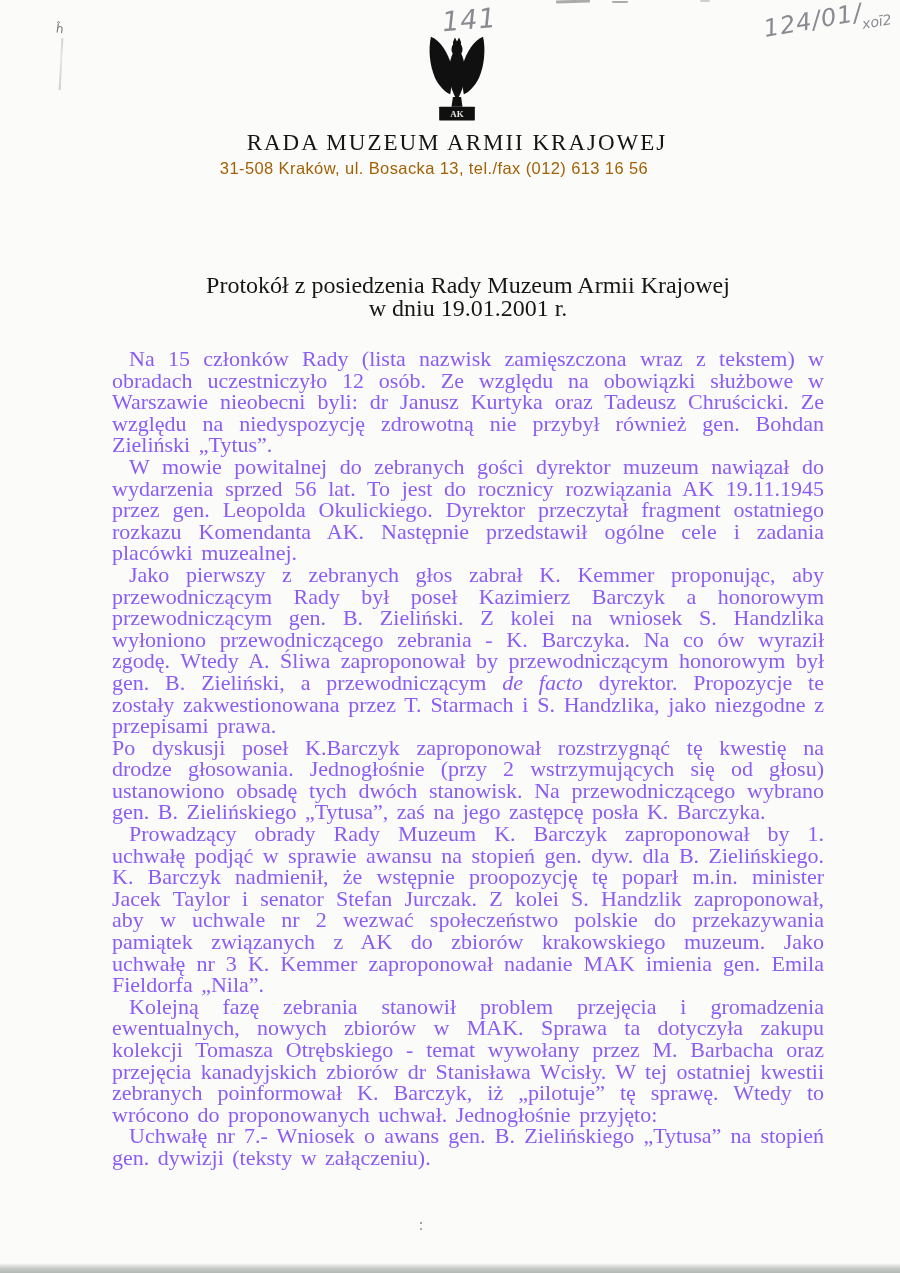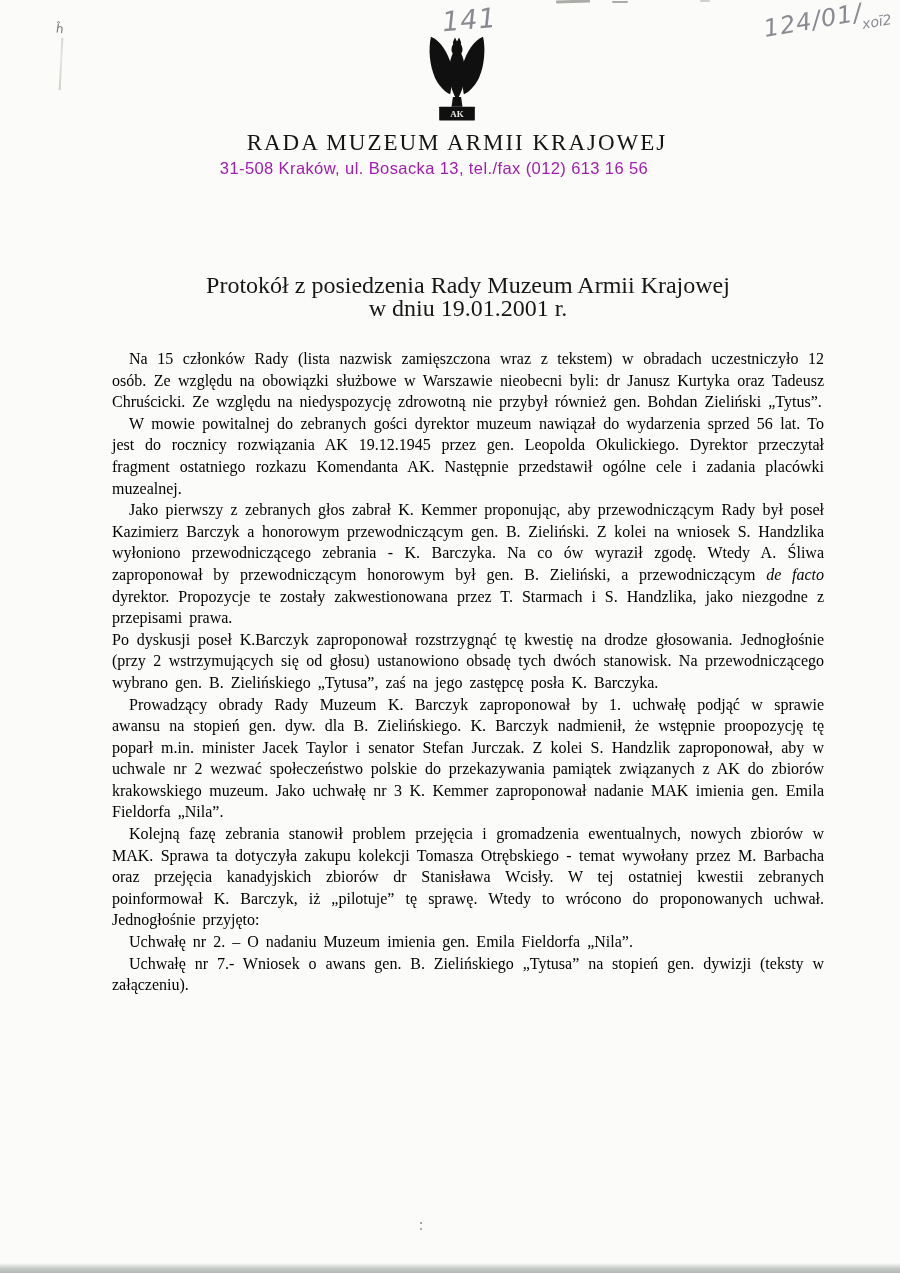--- a/index.html
+++ b/index.html
@@ -39,31 +39,31 @@
     position:absolute;left:0;top:130px;width:900px;
     padding-left:14px;box-sizing:border-box;
     text-align:center;font-weight:normal;font-size:23px;letter-spacing:2px;
     color:#151515;
   }
   .addr{
     position:absolute;left:0;top:159px;width:856px;
     padding-left:12px;box-sizing:border-box;
     text-align:center;
     font-family:"Liberation Sans", sans-serif;
-    font-size:16.5px;letter-spacing:.4px;color:#a21caf;
+    font-size:16.5px;letter-spacing:.4px;color:#a16207;
   }
   
   .title{
     position:absolute;left:112px;top:274px;width:712px;
     text-align:center;font-size:24px;line-height:23px;color:#171717;
   }
   
   .docbody{
     position:absolute;left:112px;top:348px;width:712px;
-    font-size:16px;line-height:21.6px;word-spacing:3px;color:#000000;
+    font-size:22px;line-height:21.6px;word-spacing:3px;color:#8b5cf6;
   }
   .para{margin:0;text-align:justify;}
   .para.ind{text-indent:17px;}
   .para em{font-style:italic;}
 </style>
 </head>
 <body>
 
 <div class="page">
 
@@ -95,22 +95,21 @@
   <div class="org">RADA MUZEUM ARMII KRAJOWEJ</div>
   <div class="addr">31-508 Kraków, ul. Bosacka 13, tel./fax (012) 613 16 56</div>
 
   <div class="title">
     <div>Protokół z posiedzenia Rady Muzeum Armii Krajowej</div>
     <div>w dniu 19.01.2001 r.</div>
   </div>
 
   <div class="docbody">
       <p class="para ind"><span>Na 15 członków Rady (lista nazwisk zamięszczona wraz z tekstem) w obradach uczestniczyło 12 osób. Ze względu na obowiązki służbowe w Warszawie nieobecni byli: dr Janusz Kurtyka oraz Tadeusz Chruścicki. Ze względu na niedyspozycję zdrowotną nie przybył również gen. Bohdan Zieliński „Tytus”.</span></p>
-      <p class="para ind"><span>W mowie powitalnej do zebranych gości dyrektor muzeum nawiązał do wydarzenia sprzed 56 lat. To jest do rocznicy rozwiązania AK 19.12.1945 przez gen. Leopolda Okulickiego. Dyrektor przeczytał fragment ostatniego rozkazu Komendanta AK. Następnie przedstawił ogólne cele i zadania placówki muzealnej.</span></p>
+      <p class="para ind"><span>W mowie powitalnej do zebranych gości dyrektor muzeum nawiązał do wydarzenia sprzed 56 lat. To jest do rocznicy rozwiązania AK 19.11.1945 przez gen. Leopolda Okulickiego. Dyrektor przeczytał fragment ostatniego rozkazu Komendanta AK. Następnie przedstawił ogólne cele i zadania placówki muzealnej.</span></p>
       <p class="para ind"><span>Jako pierwszy z zebranych głos zabrał K. Kemmer proponując, aby przewodniczącym Rady był poseł Kazimierz Barczyk a honorowym przewodniczącym gen. B. Zieliński. Z kolei na wniosek S. Handzlika wyłoniono przewodniczącego zebrania - K. Barczyka. Na co ów wyraził zgodę. Wtedy A. Śliwa zaproponował by przewodniczącym honorowym był gen. B. Zieliński, a przewodniczącym </span><em>de facto</em><span> dyrektor. Propozycje te zostały zakwestionowana przez T. Starmach i S. Handzlika, jako niezgodne z przepisami prawa.</span></p>
       <p class="para"><span>Po dyskusji poseł K.Barczyk zaproponował rozstrzygnąć tę kwestię na drodze głosowania. Jednogłośnie (przy 2 wstrzymujących się od głosu) ustanowiono obsadę tych dwóch stanowisk. Na przewodniczącego wybrano gen. B. Zielińskiego „Tytusa”, zaś na jego zastępcę posła K. Barczyka.</span></p>
       <p class="para ind"><span>Prowadzący obrady Rady Muzeum K. Barczyk zaproponował by 1. uchwałę podjąć w sprawie awansu na stopień gen. dyw. dla B. Zielińskiego. K. Barczyk nadmienił, że wstępnie proopozycję tę poparł m.in. minister Jacek Taylor i senator Stefan Jurczak. Z kolei S. Handzlik zaproponował, aby w uchwale nr 2 wezwać społeczeństwo polskie do przekazywania pamiątek związanych z AK do zbiorów krakowskiego muzeum. Jako uchwałę nr 3 K. Kemmer zaproponował nadanie MAK imienia gen. Emila Fieldorfa „Nila”.</span></p>
       <p class="para ind"><span>Kolejną fazę zebrania stanowił problem przejęcia i gromadzenia ewentualnych, nowych zbiorów w MAK. Sprawa ta dotyczyła zakupu kolekcji Tomasza Otrębskiego - temat wywołany przez M. Barbacha oraz przejęcia kanadyjskich zbiorów dr Stanisława Wcisły. W tej ostatniej kwestii zebranych poinformował K. Barczyk, iż „pilotuje” tę sprawę. Wtedy to wrócono do proponowanych uchwał. Jednogłośnie przyjęto:</span></p>
-      <p class="para ind"><span>Uchwałę nr 2. – O nadaniu Muzeum imienia gen. Emila Fieldorfa „Nila”.</span></p>
       <p class="para ind"><span>Uchwałę nr 7.- Wniosek o awans gen. B. Zielińskiego „Tytusa” na stopień gen. dywizji (teksty w załączeniu).</span></p>
     </div>
 
 </div>
 
 </body></html>

